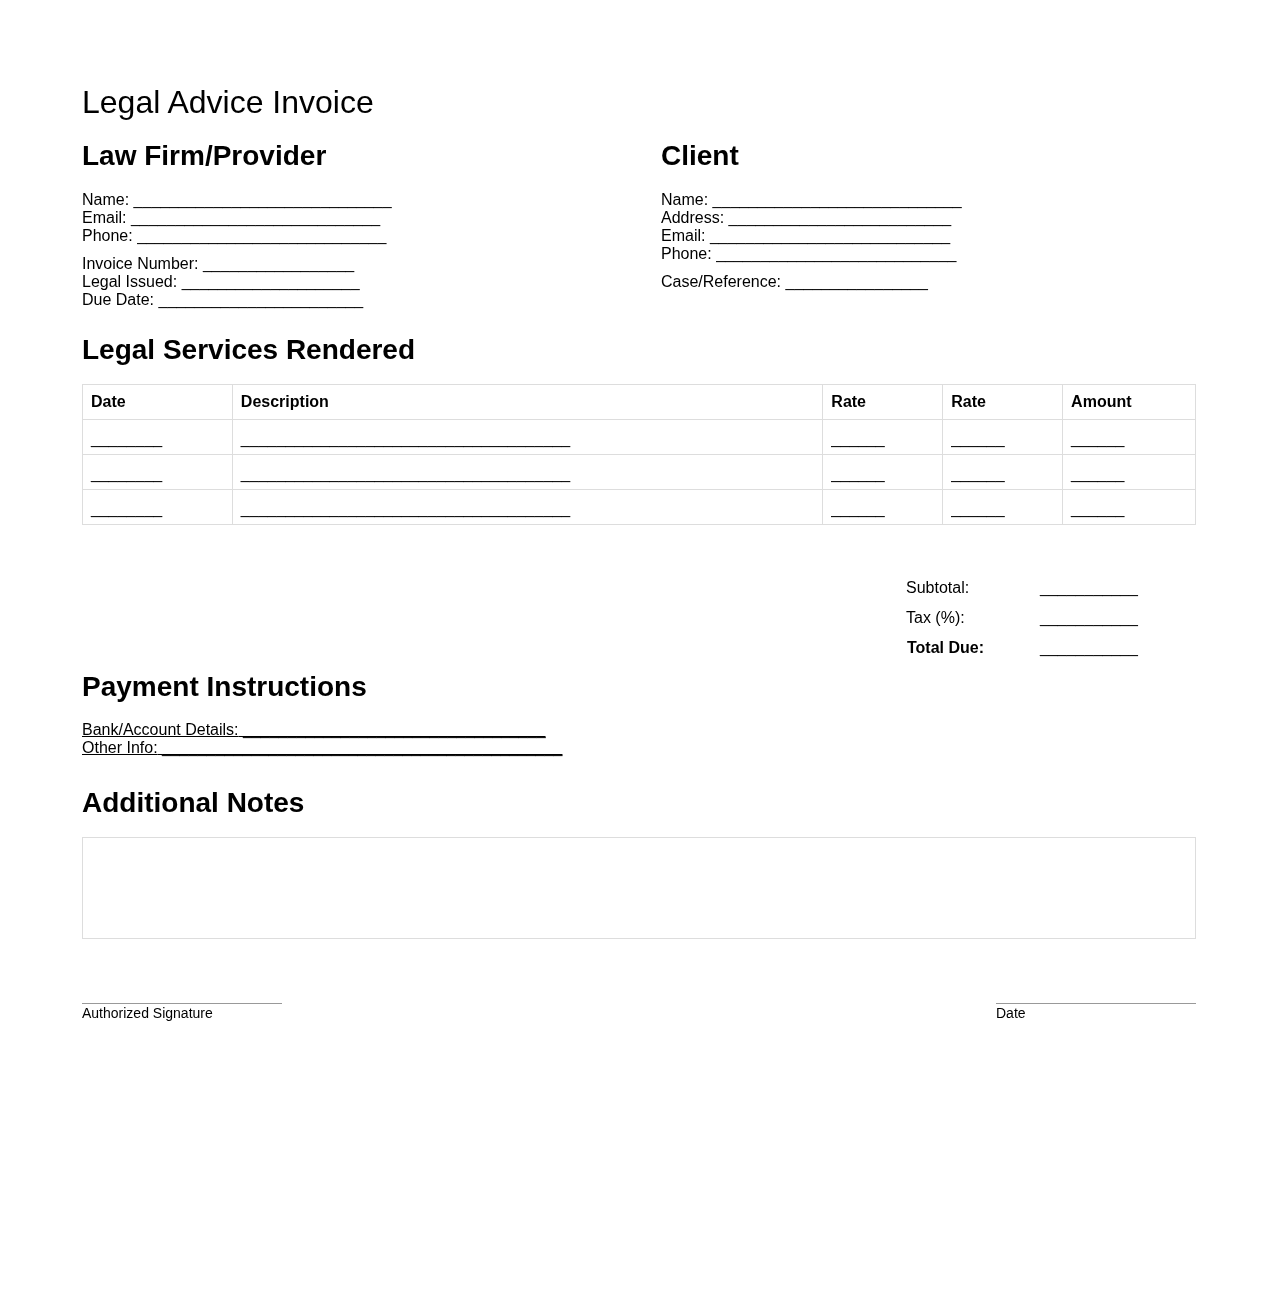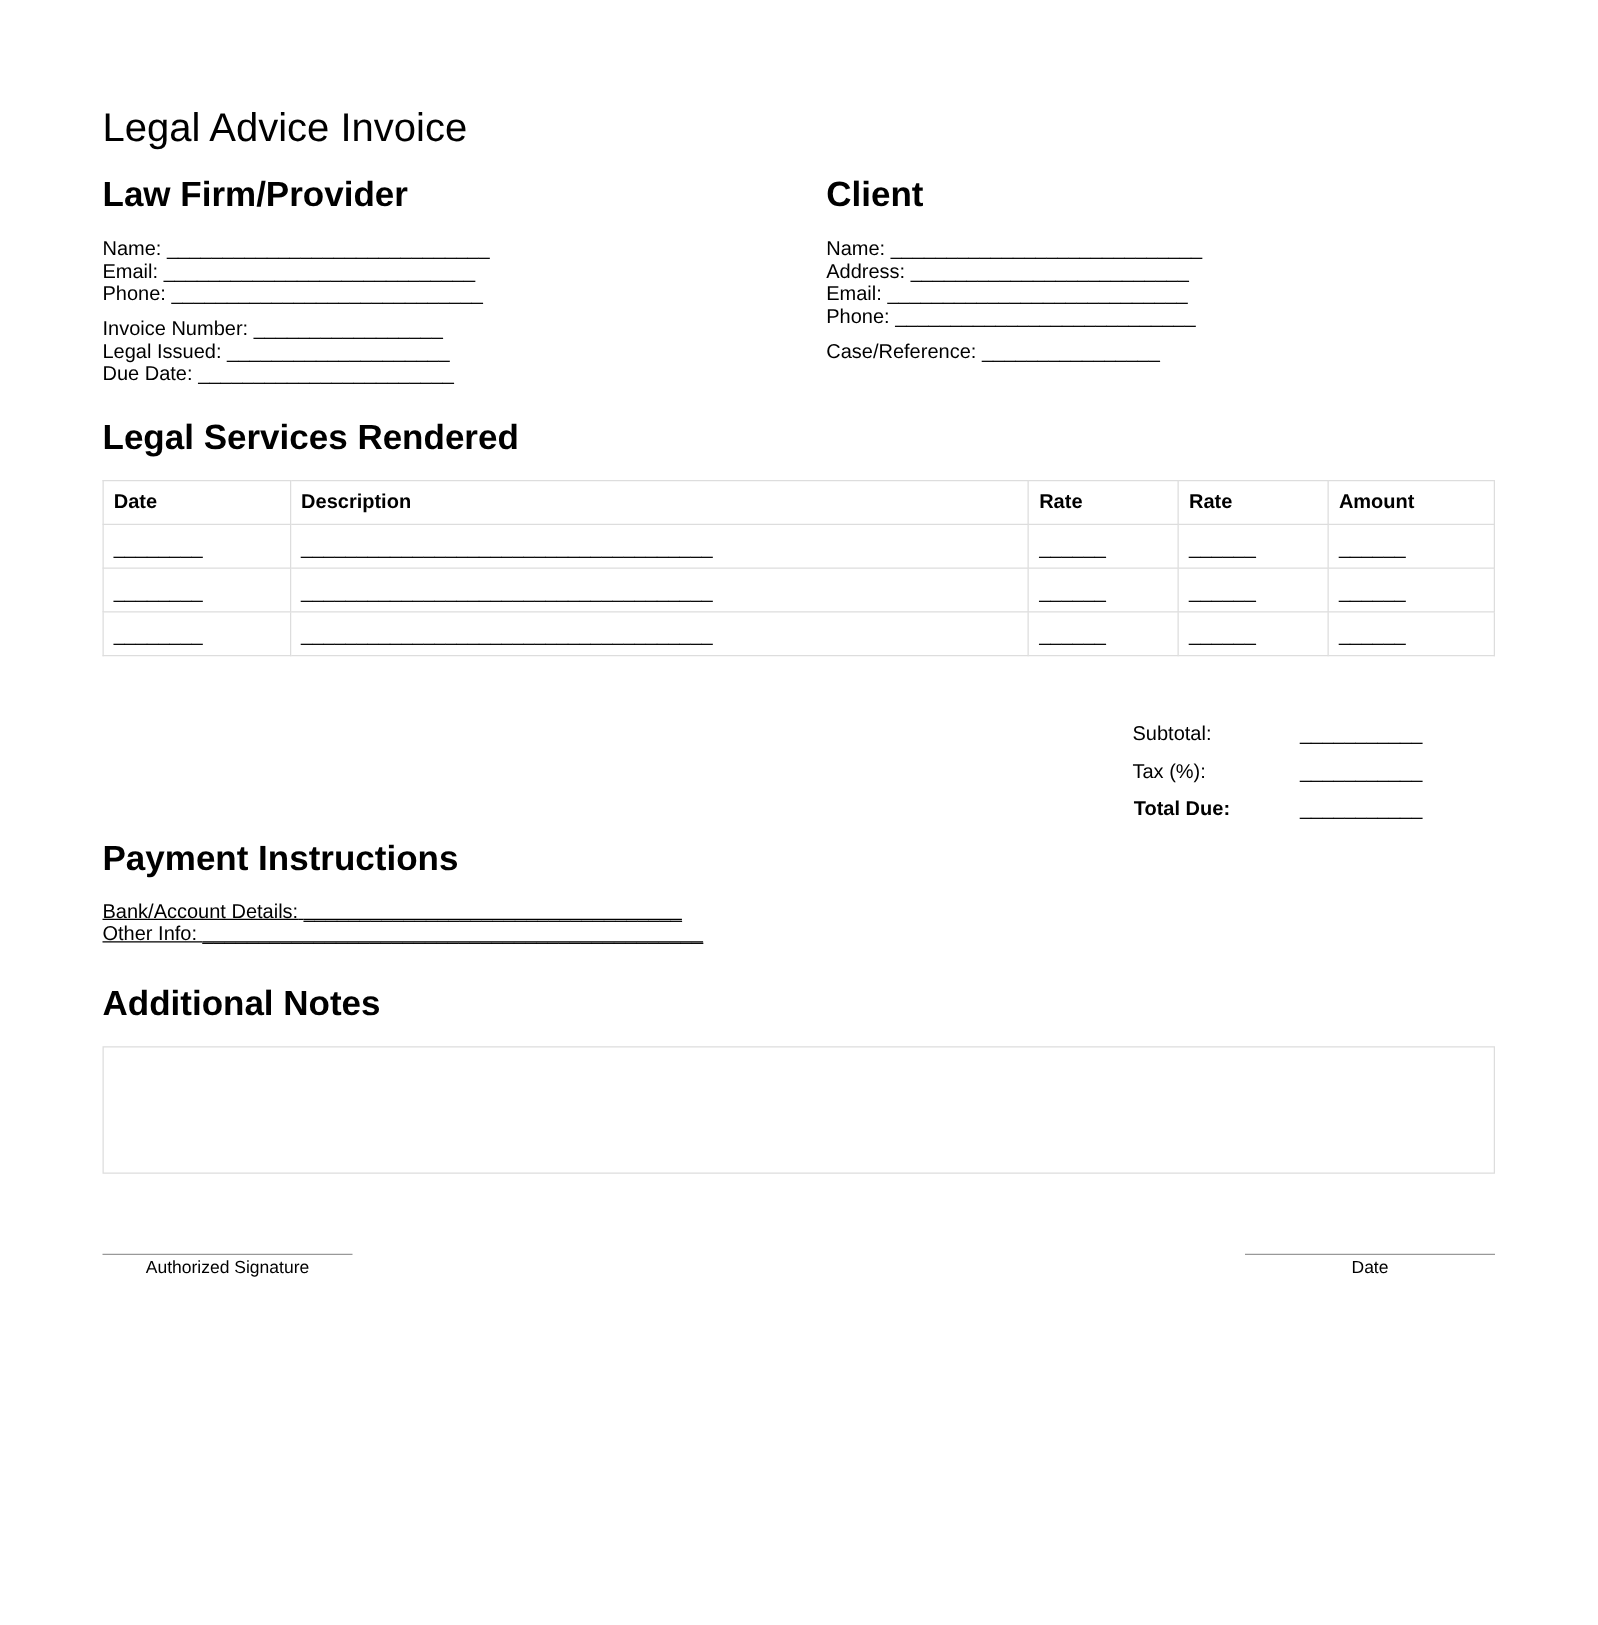--- a/index.html
+++ b/index.html
@@ -51,21 +51,21 @@
     .payment-title { top: 673px; left: 0; }
     .payment { position: absolute; top: 721px; left: 0; text-decoration: underline; }
     .notes-title { top: 789px; left: 0; }
     .notes-box {
       position: absolute; top: 837px; left: 0; width: 1114px; height: 102px;
       border: 1px solid #dddddd;
     }
     .sig {
       position: absolute; top: 1003px; width: 200px;
       border-top: 1px solid #999999;
-      text-align: center; font-size: 14px; line-height: 16px; padding-top: 1px;
+      font-size: 14px; line-height: 16px; padding-top: 1px;
     }
     .sig-left { left: 0; }
     .sig-right { left: 914px; }
   </style>
 </head>
 <body>
 
 <div class="page">
 
   <h1>Legal Advice Invoice</h1>

